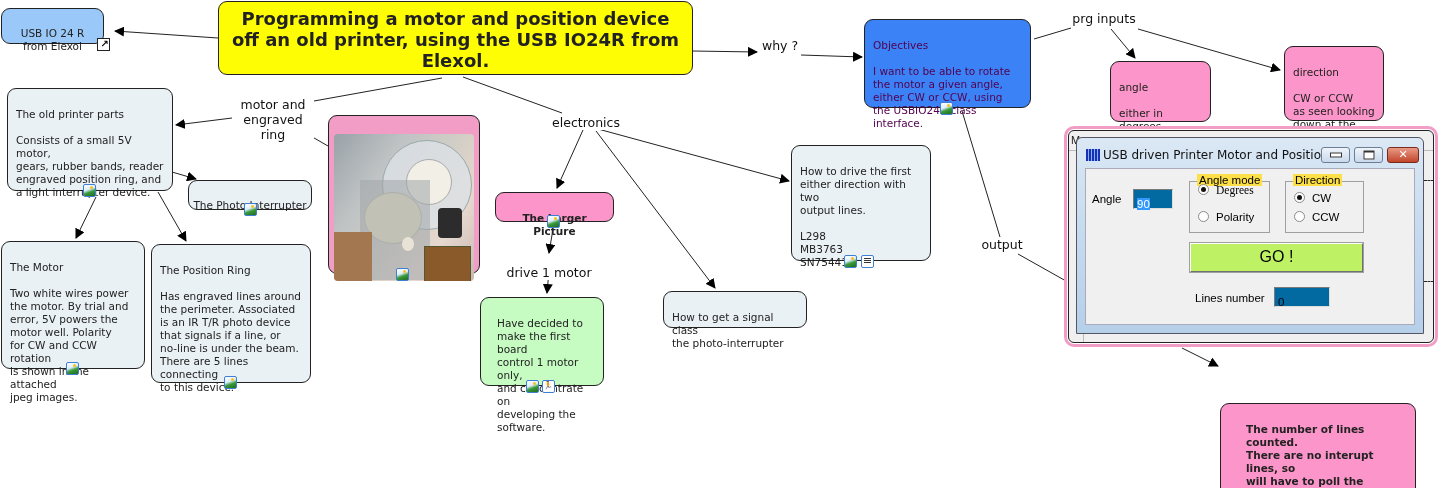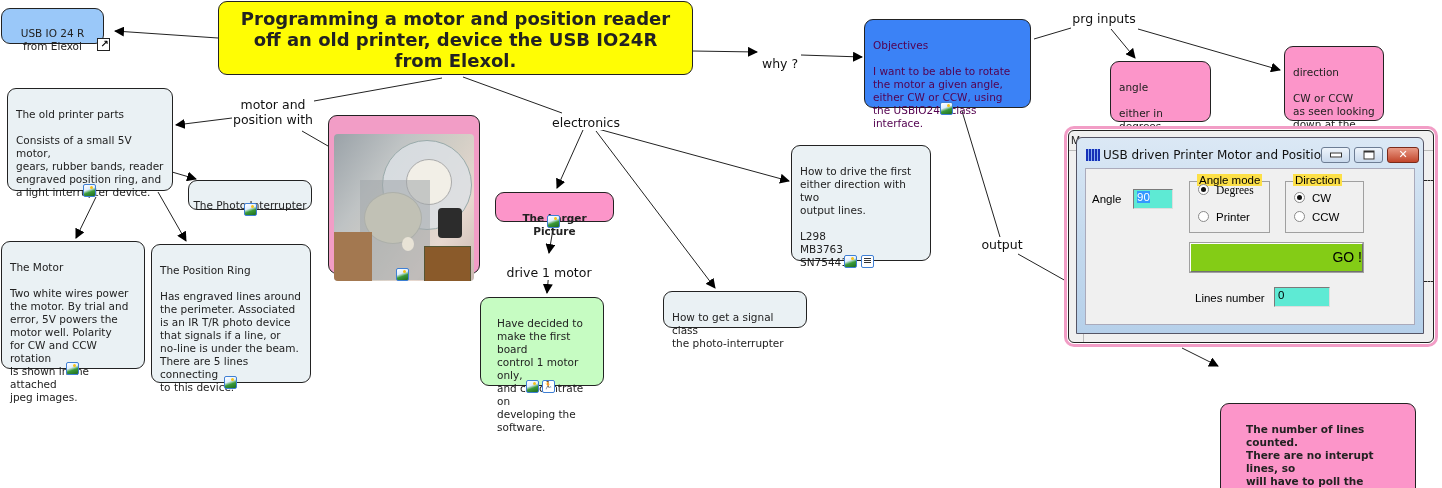--- a/index.html
+++ b/index.html
@@ -36,27 +36,27 @@
      border:1px solid #556; border-radius:6px 6px 0 0;
      background:linear-gradient(180deg,#dbe8f5 0%,#c5daee 50%,#b6d0ea 100%); }
   .win .title { position:absolute; left:26px; top:10px; font-size:12px; font-family:"DejaVu Sans",sans-serif; color:#111; }
   .win .appicon { position:absolute; left:9px; top:11px; width:14px; height:12px;
      background:repeating-linear-gradient(90deg,#1630b8 0 2px,#8ab0f0 2px 3px); }
   .wbtn { position:absolute; top:9px; height:16px; box-sizing:border-box; border:1px solid #6d7d94; border-radius:3px;
      background:linear-gradient(180deg,#eef4fb,#c9d9ec); }
   .wbtn.close { background:linear-gradient(180deg,#e99a86,#c2452b); border-color:#7a2a1a; color:#fff; font-weight:bold; font-size:11px; text-align:center; line-height:14px; }
   .wbtn .glyph { position:absolute; left:50%; top:50%; transform:translate(-50%,-50%); }
   .client { position:absolute; left:8px; top:30px; right:8px; bottom:8px; background:#f0f0f0; border:1px solid #aab; font-family:"Liberation Sans",sans-serif; font-size:11.5px; color:#000; }
-  .field { position:absolute; box-sizing:border-box; background:#5eead4; border:1px solid #7a7a7a; border-right-color:#ddd; border-bottom-color:#ddd; font-size:11.5px; padding:1px 3px; }
+  .field { position:absolute; box-sizing:border-box; background:#0369a1; border:1px solid #7a7a7a; border-right-color:#ddd; border-bottom-color:#ddd; font-size:11.5px; padding:8px 3px; }
   .group { position:absolute; box-sizing:border-box; border:1px solid #a0a0a0; }
   .group .gt { position:absolute; top:-8px; left:7px; background:#fde047; padding:0 2px; }
   .radio { position:absolute; font-size:11.5px; }
   .radio .dot { display:inline-block; width:9px; height:9px; border:1px solid #8a8a8a; border-radius:50%; background:#fff; vertical-align:-1px; margin-right:7px; position:relative; }
   .radio .dot.on::after { content:""; position:absolute; left:2px; top:2px; width:5px; height:5px; border-radius:50%; background:#111; }
-  .gobtn { position:absolute; box-sizing:border-box; background:#84cc16; border:1px solid #fff; border-right-color:#707070; border-bottom-color:#707070; outline:1px solid #a0a0a0; text-align:right; line-height:26px; font-size:14px; }
+  .gobtn { position:absolute; box-sizing:border-box; background:#bef264; border:1px solid #fff; border-right-color:#707070; border-bottom-color:#707070; outline:1px solid #a0a0a0; text-align:center; line-height:26px; font-size:16px; }
 </style>
 </head>
 <body>
 
 <svg class="edges" width="1442" height="488">
   <defs>
     <marker id="ah" markerWidth="10" markerHeight="10" refX="9" refY="5" orient="auto" markerUnits="userSpaceOnUse">
       <path d="M0,0 L10,5 L0,10 z" fill="#000"></path>
     </marker>
   </defs>
@@ -85,25 +85,25 @@
   </g>
 </svg>
 
 <div class="node blue" style="left:1px;top:8px;width:103px;height:36px;text-align:center;padding:5px 4px;">
   <span>USB IO 24 R
 from Elexol</span>
 </div>
 <span class="icon link" style="left:97px;top:38px;"></span>
 
 <div class="node yellow" style="left:218px;top:1px;width:475px;height:74px;text-align:center;font-weight:bold;font-size:18px;line-height:21px;padding:6px 10px;white-space:normal;">
-  <span>Programming a motor and position reader off an old printer, device the USB IO24R from Elexol.</span>
+  <span>Programming a motor and position device off an old printer, using the USB IO24R from Elexol.</span>
 </div>
 
 <div class="lbl" style="left:232px;top:97px;width:82px;">motor and
-position with</div>
+engraved ring</div>
 
 <div class="node light" style="left:7px;top:88px;width:166px;height:103px;">
   <span>The old printer parts
 
 Consists of a small 5V motor,
 gears, rubber bands, reader
 engraved position ring, and
 a light interrupter device.</span>
 </div>
 <span class="icon" style="left:83px;top:184px;"></span>
@@ -184,21 +184,21 @@
 either direction with two
 output lines.
 
 L298
 MB3763
 SN754410</span>
 </div>
 <span class="icon" style="left:844px;top:255px;"></span>
 <span class="icon doc" style="left:861px;top:255px;"></span>
 
-<div class="lbl" style="left:759px;top:56px;width:42px;">why ?</div>
+<div class="lbl" style="left:759px;top:38px;width:42px;">why ?</div>
 
 <div class="node magenta" style="left:864px;top:19px;width:167px;height:89px;">
   <span>Objectives
 
 I want to be able to rotate
 the motor a given angle,
 either CW or CCW, using
 the USBIO24R class interface.</span>
 </div>
 <span class="icon" style="left:940px;top:102px;"></span>
@@ -261,21 +261,21 @@
     <div class="field" style="left:47px;top:20px;width:40px;height:20px;">
       <span style="background:#3399ff;color:#fff;">90</span>
     </div>
 
     <div class="group" style="left:103px;top:12px;width:81px;height:52px;">
       <span class="gt">Angle mode</span>
       <div class="radio" style="left:8px;top:2px;font-family:Liberation Serif, serif;">
         <span class="dot on"></span><span>Degrees</span>
       </div>
       <div class="radio" style="left:8px;top:29px;">
-        <span class="dot"></span><span>Printer</span>
+        <span class="dot"></span><span>Polarity</span>
       </div>
     </div>
 
     <div class="group" style="left:199px;top:12px;width:79px;height:52px;">
       <span class="gt">Direction</span>
       <div class="radio" style="left:8px;top:10px;">
         <span class="dot on"></span><span>CW</span>
       </div>
       <div class="radio" style="left:8px;top:29px;">
         <span class="dot"></span><span>CCW</span>

